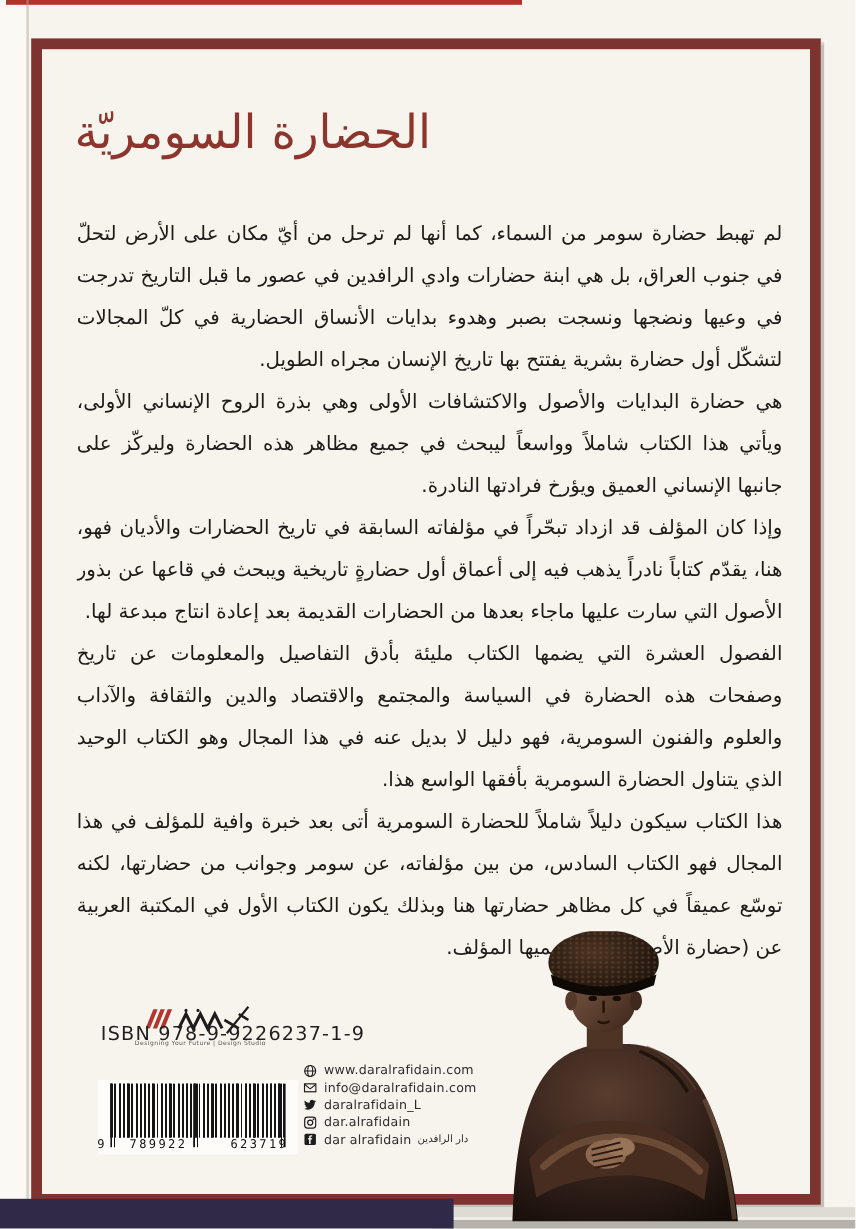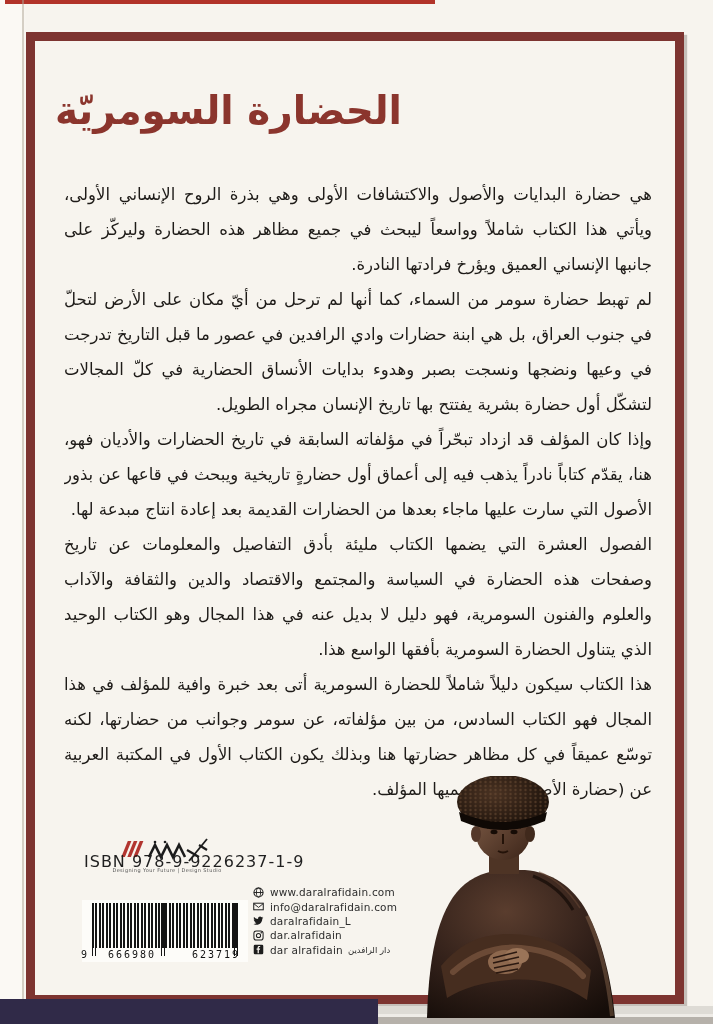--- a/index.html
+++ b/index.html
@@ -11,21 +11,21 @@
   .top-red-sliver{position:absolute;left:5px;top:0;width:430px;height:4px;background:#b23329;}
   .left-crease{position:absolute;left:22px;top:0;width:2px;height:1002px;background:rgba(175,165,150,.5);}
   .frame{
     position:absolute;left:26px;top:32px;width:658px;height:972px;box-sizing:border-box;
     border:9px solid var(--frame-maroon,#7d3430);
     box-shadow:3px 3px 1px rgba(70,55,50,.28);
   }
   .book-title{
     position:absolute;left:62px;top:88px;width:340px;
     direction:rtl;text-align:left;
-    font-size:39px;font-weight:bold;color:var(--title-red,#8b352d);
+    font-size:39px;font-weight:normal;color:var(--title-red,#8b352d);
     letter-spacing:-1px;white-space:nowrap;
   }
   .blurb{
     position:absolute;left:64px;top:177px;width:588px;height:640px;
     direction:rtl;text-align:justify;color:#1e1b18;
     font-size:16.5px;line-height:35px;overflow:hidden;
   }
   .blurb p{margin:0;}
   
   .logo{position:absolute;left:112px;top:838px;width:110px;text-align:center;}
@@ -66,22 +66,22 @@
 
 <div class="page">
 
   <div class="top-red-sliver"></div>
   <div class="left-crease"></div>
   <div class="frame"></div>
 
   <div class="book-title">الحضارة السومريّة</div>
 
   <div class="blurb">
+    <p>لم تهبط حضارة سومر من السماء، كما أنها لم ترحل من أيّ مكان على الأرض لتحلّ في جنوب العراق، بل هي ابنة حضارات وادي الرافدين في عصور ما قبل التاريخ تدرجت في وعيها ونضجها ونسجت بصبر وهدوء بدايات الأنساق الحضارية في كلّ المجالات لتشكّل أول حضارة بشرية يفتتح بها تاريخ الإنسان مجراه الطويل.</p>
     <p>هي حضارة البدايات والأصول والاكتشافات الأولى وهي بذرة الروح الإنساني الأولى، ويأتي هذا الكتاب شاملاً وواسعاً ليبحث في جميع مظاهر هذه الحضارة وليركّز على جانبها الإنساني العميق ويؤرخ فرادتها النادرة.</p>
-    <p>لم تهبط حضارة سومر من السماء، كما أنها لم ترحل من أيّ مكان على الأرض لتحلّ في جنوب العراق، بل هي ابنة حضارات وادي الرافدين في عصور ما قبل التاريخ تدرجت في وعيها ونضجها ونسجت بصبر وهدوء بدايات الأنساق الحضارية في كلّ المجالات لتشكّل أول حضارة بشرية يفتتح بها تاريخ الإنسان مجراه الطويل.</p>
     <p>وإذا كان المؤلف قد ازداد تبحّراً في مؤلفاته السابقة في تاريخ الحضارات والأديان فهو، هنا، يقدّم كتاباً نادراً يذهب فيه إلى أعماق أول حضارةٍ تاريخية ويبحث في قاعها عن بذور الأصول التي سارت عليها ماجاء بعدها من الحضارات القديمة بعد إعادة انتاج مبدعة لها.</p>
     <p>الفصول العشرة التي يضمها الكتاب مليئة بأدق التفاصيل والمعلومات عن تاريخ وصفحات هذه الحضارة في السياسة والمجتمع والاقتصاد والدين والثقافة والآداب والعلوم والفنون السومرية، فهو دليل لا بديل عنه في هذا المجال وهو الكتاب الوحيد الذي يتناول الحضارة السومرية بأفقها الواسع هذا.</p>
     <p>هذا الكتاب سيكون دليلاً شاملاً للحضارة السومرية أتى بعد خبرة وافية للمؤلف في هذا المجال فهو الكتاب السادس، من بين مؤلفاته، عن سومر وجوانب من حضارتها، لكنه توسّع عميقاً في كل مظاهر حضارتها هنا وبذلك يكون الكتاب الأول في المكتبة العربية عن (حضارة الأصول) كما يسميها المؤلف.</p>
   </div>
 
   <div class="logo">
     <svg width="104" height="24" viewBox="0 0 104 24">
       <g transform="skewX(-22)">
         <rect x="14" y="3" width="3.6" height="16" fill="#b23530"></rect>
         <rect x="20" y="3" width="3.6" height="16" fill="#b23530"></rect>
@@ -98,21 +98,21 @@
   </div>
 
   <div class="isbn-label">ISBN 978-9-9226237-1-9</div>
   <div class="barcode">
     <div class="bars"></div>
     <div class="guard g-left"></div>
     <div class="guard g-mid"></div>
     <div class="guard g-right"></div>
     <div class="bc-digits">
       <span class="bc-lead">9</span>
-      <span class="bc-g1">666980</span>
+      <span class="bc-g1">789922</span>
       <span class="bc-g2">623719</span>
     </div>
   </div>
 
   <div class="contacts">
     <div class="contact-row">
       <svg class="c-icon" viewBox="0 0 12 12">
         <circle cx="6" cy="6" r="5" fill="none" stroke="#1d1d1d" stroke-width="1.1"></circle>
         <ellipse cx="6" cy="6" rx="2.3" ry="5" fill="none" stroke="#1d1d1d" stroke-width="1"></ellipse>
         <line x1="1" y1="6" x2="11" y2="6" stroke="#1d1d1d" stroke-width="1"></line>

